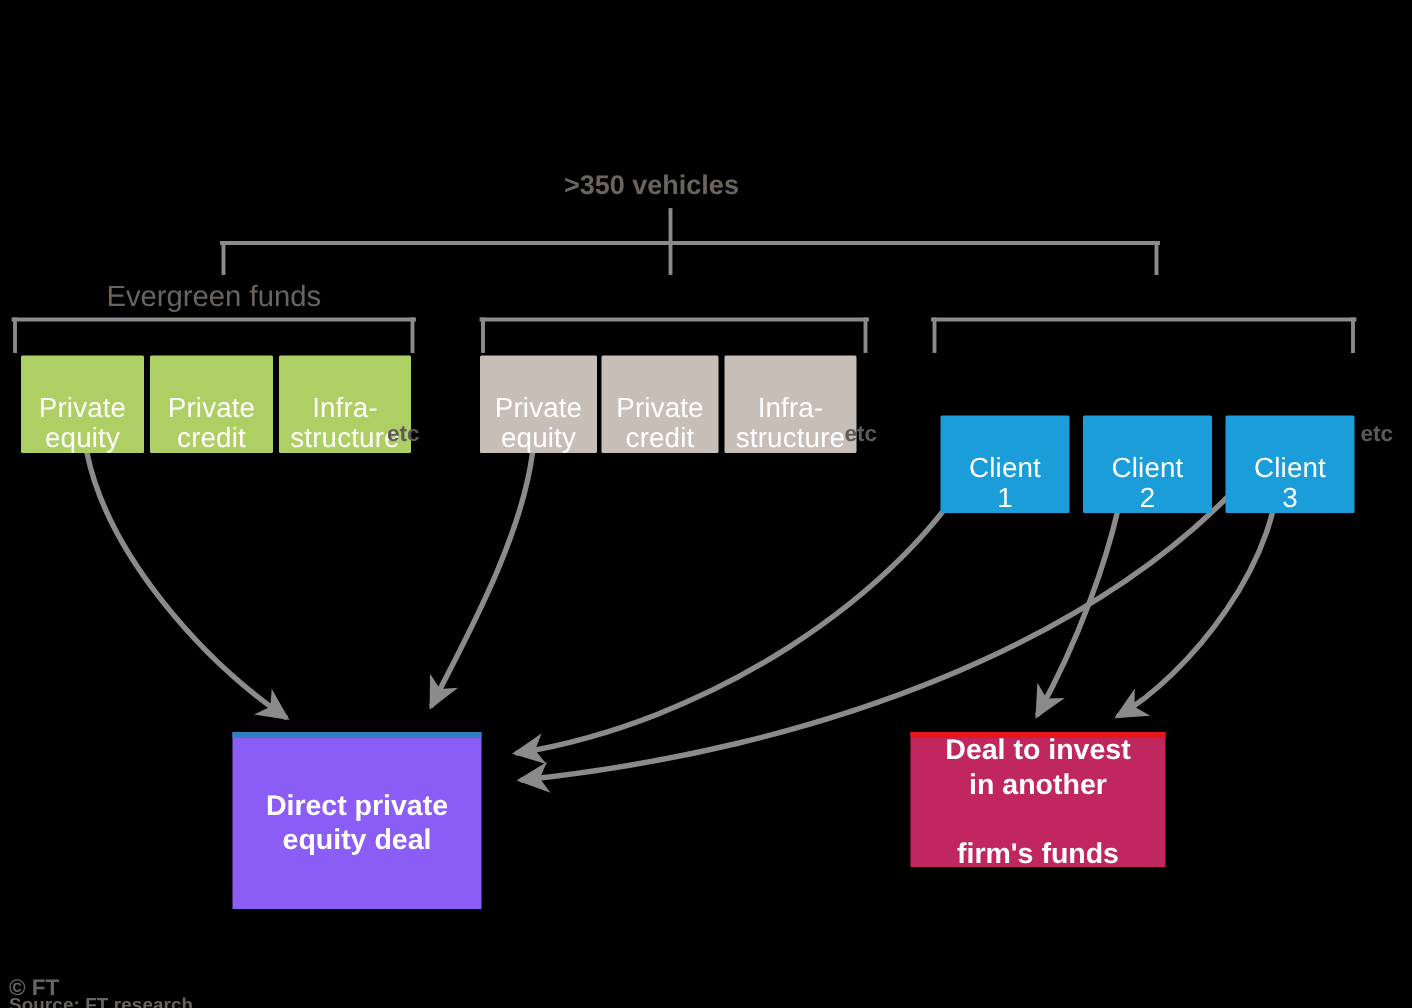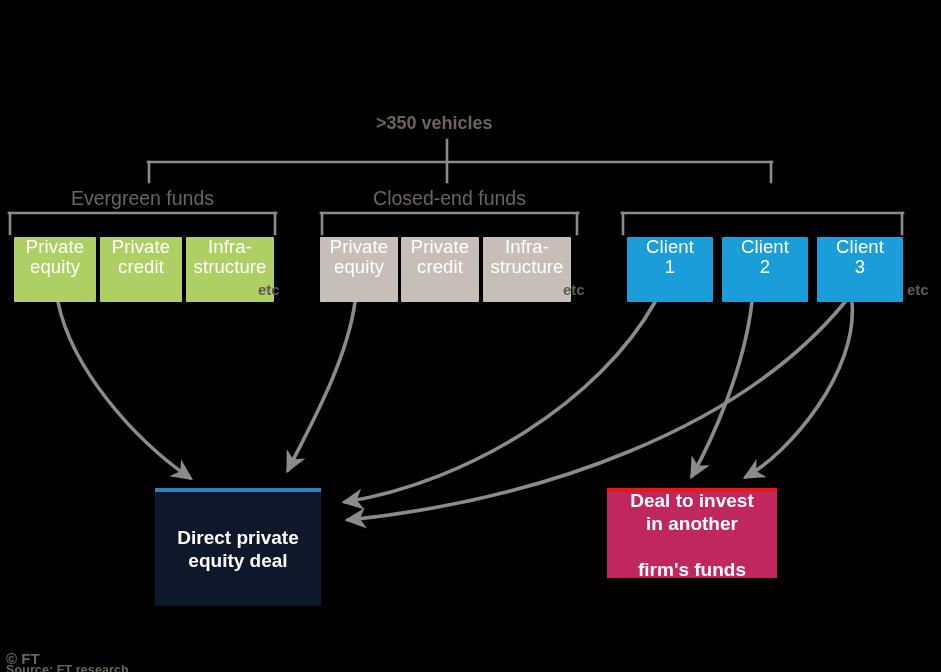--- a/index.html
+++ b/index.html
@@ -20,34 +20,34 @@
     left: 0;
     top: 0;
     width: 941px;
     height: 672px;
     pointer-events: none;
   }
   .box {
     position: absolute;
     box-sizing: border-box;
     display: flex;
-    align-items: flex-start;
+    align-items: flex-end;
     justify-content: center;
     text-align: center;
     color: #ffffff;
     line-height: 1.08;
     letter-spacing: 0.1px;
   }
   .cat-box {
     font-size: 18.5px;
     border-radius: 1px;
   }
   .green { background: #aecf63; }
   .grey  { background: #c7bfb7; }
-  .blue  { background: #1b9dd9; }
+  .blue  { background: #1b9dd9; margin-top: 40px; }
 
   .etc {
     position: absolute;
     font-size: 15px;
     color: #5f5a55;
     font-weight: 700;
   }
   .grp-title {
     position: absolute;
     font-size: 19.5px;
@@ -69,21 +69,21 @@
     display: flex;
     align-items: center;
     justify-content: center;
     text-align: center;
     color: #ffffff;
     font-weight: 700;
     font-size: 19px;
     line-height: 1.22;
   }
   .outcome-blue {
-    background: #0f172a;
+    background: #8b5cf6;
     border-top: 4px solid #2e7fc4;
   }
   .outcome-pink {
     background: #c0275e;
     border-top: 4px solid #e8161a;
   }
   .source {
     position: absolute;
     font-size: 12.5px;
     font-weight: 700;
@@ -154,21 +154,20 @@
     <span><span>Private</span><br><span>equity</span></span>
   </div>
   <div class="box cat-box green" style="left:100px; top:237px; width:82px; height:65px;">
     <span><span>Private</span><br><span>credit</span></span>
   </div>
   <div class="box cat-box green" style="left:186px; top:237px; width:88px; height:65px;">
     <span><span>Infra-</span><br><span>structure</span></span>
   </div>
   <div class="etc" style="left:258px; top:281px;">etc</div>
 
-  <div class="grp-title" style="left:321px; top:187px; width:257px;">Closed-end funds</div>
 
   <div class="box cat-box grey" style="left:320px; top:237px; width:78px; height:65px;">
     <span><span>Private</span><br><span>equity</span></span>
   </div>
   <div class="box cat-box grey" style="left:401px; top:237px; width:78px; height:65px;">
     <span><span>Private</span><br><span>credit</span></span>
   </div>
   <div class="box cat-box grey" style="left:483px; top:237px; width:88px; height:65px;">
     <span><span>Infra-</span><br><span>structure</span></span>
   </div>

